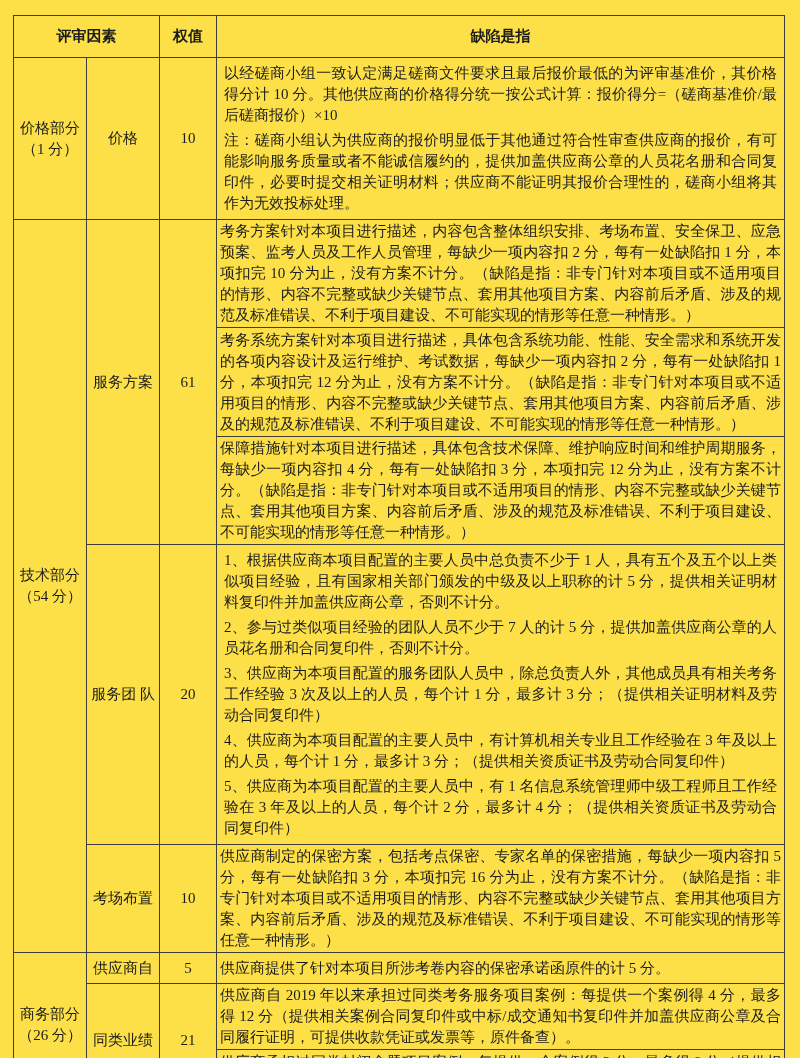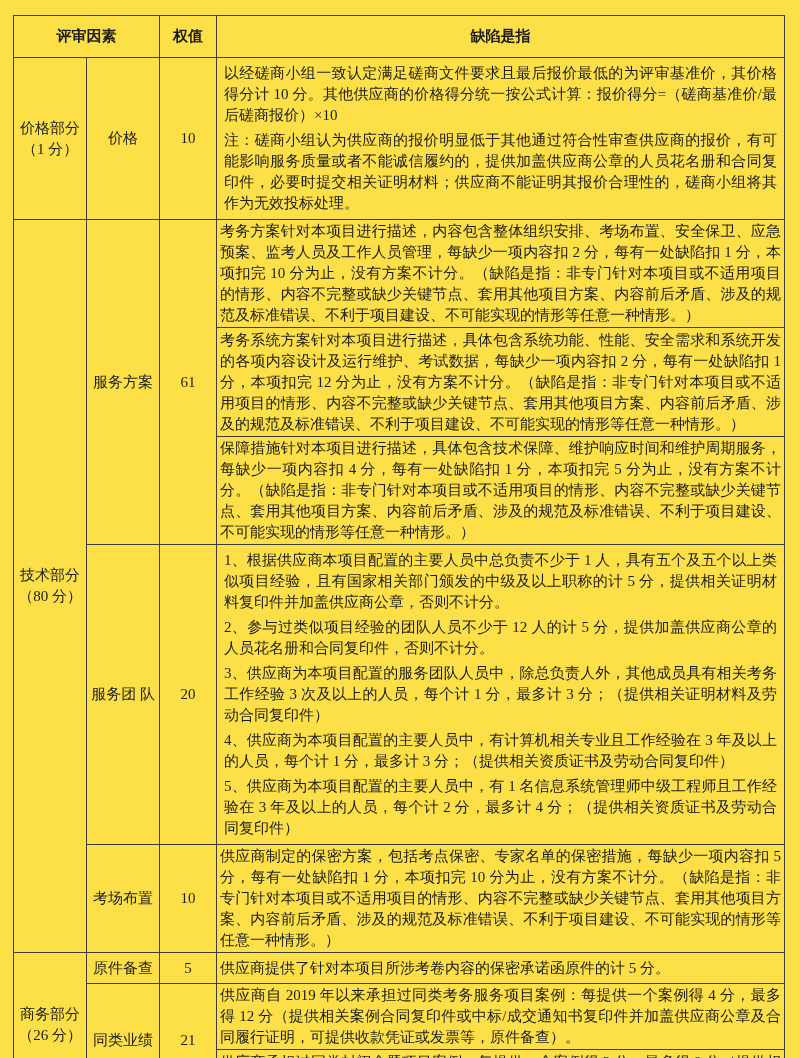--- a/index.html
+++ b/index.html
@@ -75,54 +75,54 @@
       <td class="fac">价格</td>
       <td class="wt">10</td>
       <td class="crit">
         <p>以经磋商小组一致认定满足磋商文件要求且最后报价最低的为评审基准价，其价格得分计 10 分。其他供应商的价格得分统一按公式计算：报价得分=（磋商基准价/最后磋商报价）×10</p>
         <p>注：磋商小组认为供应商的报价明显低于其他通过符合性审查供应商的报价，有可能影响服务质量或者不能诚信履约的，提供加盖供应商公章的人员花名册和合同复印件，必要时提交相关证明材料；供应商不能证明其报价合理性的，磋商小组将其作为无效投标处理。</p>
       </td>
     </tr>
 
     <tr style="height:101px">
       <td class="cat" rowspan="5">技术部分
-（80 分）</td>
+（54 分）</td>
       <td class="fac" rowspan="3">服务方案</td>
       <td class="wt" rowspan="3">61</td>
       <td class="crit">考务方案针对本项目进行描述，内容包含整体组织安排、考场布置、安全保卫、应急预案、监考人员及工作人员管理，每缺少一项内容扣 2 分，每有一处缺陷扣 1 分，本项扣完 10 分为止，没有方案不计分。（缺陷是指：非专门针对本项目或不适用项目的情形、内容不完整或缺少关键节点、套用其他项目方案、内容前后矛盾、涉及的规范及标准错误、不利于项目建设、不可能实现的情形等任意一种情形。）</td>
     </tr>
     <tr style="height:109px">
       <td class="crit">考务系统方案针对本项目进行描述，具体包含系统功能、性能、安全需求和系统开发的各项内容设计及运行维护、考试数据，每缺少一项内容扣 2 分，每有一处缺陷扣 1 分，本项扣完 12 分为止，没有方案不计分。（缺陷是指：非专门针对本项目或不适用项目的情形、内容不完整或缺少关键节点、套用其他项目方案、内容前后矛盾、涉及的规范及标准错误、不利于项目建设、不可能实现的情形等任意一种情形。）</td>
     </tr>
     <tr style="height:104px">
-      <td class="crit">保障措施针对本项目进行描述，具体包含技术保障、维护响应时间和维护周期服务，每缺少一项内容扣 4 分，每有一处缺陷扣 1 分，本项扣完 5 分为止，没有方案不计分。（缺陷是指：非专门针对本项目或不适用项目的情形、内容不完整或缺少关键节点、套用其他项目方案、内容前后矛盾、涉及的规范及标准错误、不利于项目建设、不可能实现的情形等任意一种情形。）</td>
+      <td class="crit">保障措施针对本项目进行描述，具体包含技术保障、维护响应时间和维护周期服务，每缺少一项内容扣 4 分，每有一处缺陷扣 3 分，本项扣完 12 分为止，没有方案不计分。（缺陷是指：非专门针对本项目或不适用项目的情形、内容不完整或缺少关键节点、套用其他项目方案、内容前后矛盾、涉及的规范及标准错误、不利于项目建设、不可能实现的情形等任意一种情形。）</td>
     </tr>
 
     <tr style="height:257px">
       <td class="fac">服务团 队</td>
       <td class="wt">20</td>
       <td class="crit">
         <p>1、根据供应商本项目配置的主要人员中总负责不少于 1 人，具有五个及五个以上类似项目经验，且有国家相关部门颁发的中级及以上职称的计 5 分，提供相关证明材料复印件并加盖供应商公章，否则不计分。</p>
-        <p>2、参与过类似项目经验的团队人员不少于 12 人的计 5 分，提供加盖供应商公章的人员花名册和合同复印件，否则不计分。</p>
+        <p>2、参与过类似项目经验的团队人员不少于 7 人的计 5 分，提供加盖供应商公章的人员花名册和合同复印件，否则不计分。</p>
         <p>3、供应商为本项目配置的服务团队人员中，除总负责人外，其他成员具有相关考务工作经验 3 次及以上的人员，每个计 1 分，最多计 3 分；（提供相关证明材料及劳动合同复印件）</p>
         <p>4、供应商为本项目配置的主要人员中，有计算机相关专业且工作经验在 3 年及以上的人员，每个计 1 分，最多计 3 分；（提供相关资质证书及劳动合同复印件）</p>
         <p>5、供应商为本项目配置的主要人员中，有 1 名信息系统管理师中级工程师且工作经验在 3 年及以上的人员，每个计 2 分，最多计 4 分；（提供相关资质证书及劳动合同复印件）</p>
       </td>
     </tr>
 
     <tr style="height:94px">
       <td class="fac">考场布置</td>
       <td class="wt">10</td>
-      <td class="crit">供应商制定的保密方案，包括考点保密、专家名单的保密措施，每缺少一项内容扣 5 分，每有一处缺陷扣 1 分，本项扣完 10 分为止，没有方案不计分。（缺陷是指：非专门针对本项目或不适用项目的情形、内容不完整或缺少关键节点、套用其他项目方案、内容前后矛盾、涉及的规范及标准错误、不利于项目建设、不可能实现的情形等任意一种情形。）</td>
+      <td class="crit">供应商制定的保密方案，包括考点保密、专家名单的保密措施，每缺少一项内容扣 5 分，每有一处缺陷扣 3 分，本项扣完 16 分为止，没有方案不计分。（缺陷是指：非专门针对本项目或不适用项目的情形、内容不完整或缺少关键节点、套用其他项目方案、内容前后矛盾、涉及的规范及标准错误、不利于项目建设、不可能实现的情形等任意一种情形。）</td>
     </tr>
 
     <tr style="height:31px">
       <td class="cat" rowspan="3">商务部分
 （26 分）</td>
-      <td class="fac">原件备查</td>
+      <td class="fac">供应商自</td>
       <td class="wt">5</td>
       <td class="crit">供应商提供了针对本项目所涉考卷内容的保密承诺函原件的计 5 分。</td>
     </tr>
 
     <tr style="height:65px">
       <td class="fac" rowspan="2">同类业绩</td>
       <td class="wt" rowspan="2">21</td>
       <td class="crit">供应商自 2019 年以来承担过同类考务服务项目案例：每提供一个案例得 4 分，最多得 12 分（提供相关案例合同复印件或中标/成交通知书复印件并加盖供应商公章及合同履行证明，可提供收款凭证或发票等，原件备查）。</td>
     </tr>
     <tr style="height:47px">

